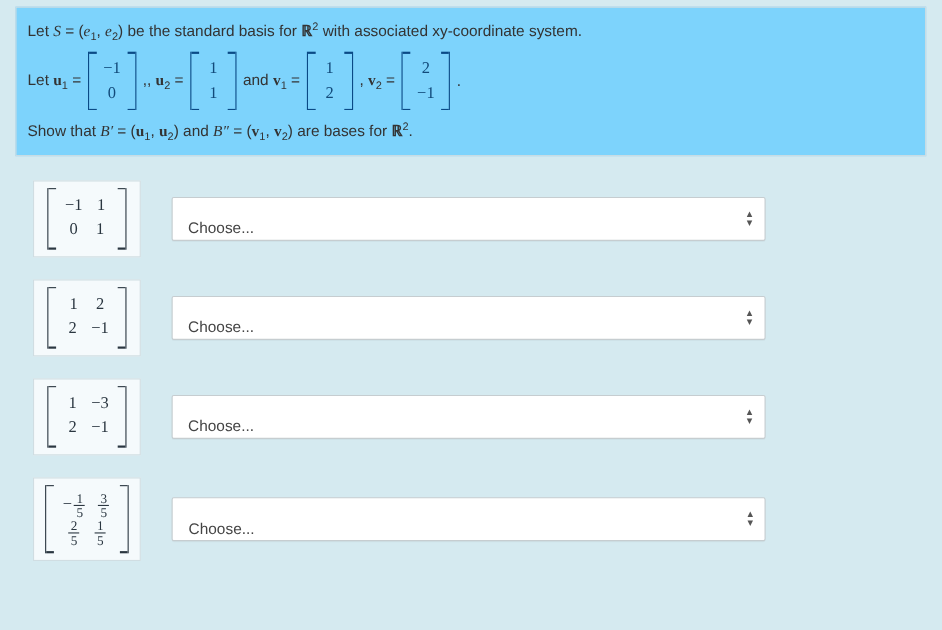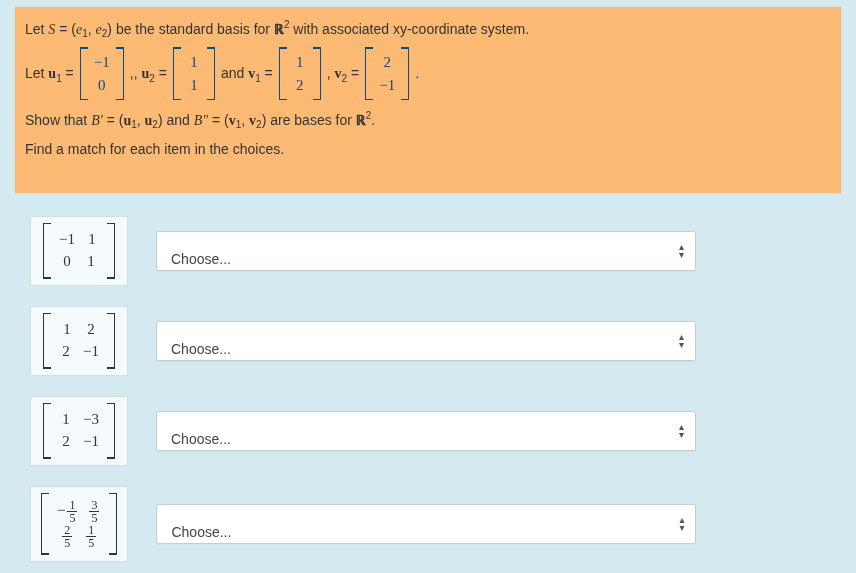--- a/index.html
+++ b/index.html
@@ -9,24 +9,24 @@
     font-family: "Segoe UI", Arial, sans-serif;
     font-size: 14px;
     color: #333;
   }
   .page {
     width: 856px;
     box-sizing: border-box;
     padding: 0;
   }
   .question-box {
-    background: #fdba74;
+    background: #7dd3fc;
     border: 1px solid #d0dde2;
     margin: 6px 14px 18px 14px;
-    padding: 8px 10px 27px 10px;
+    padding: 8px 10px 2px 10px;
     line-height: 1.5;
   }
   .question-box p {
     margin: 2px 0 6px 0;
   }
   .ds {
     font-family: "Cambria Math","Times New Roman", serif;
     font-weight: bold;
   }
   sup.s { font-size: 10px; vertical-align: super; }
@@ -229,21 +229,20 @@
       <span class="br right"></span>
     </span>
     <span class="txt"> .</span>
   </div>
 
   <p>
     <span>Show that </span><span class="it">B′</span><span> = (</span><b class="rm">u</b><sub class="s">1</sub><span>, </span><b class="rm">u</b><sub class="s">2</sub><span>)  and  </span><span class="it">B″</span><span> = (</span><b class="rm">v</b><sub class="s">1</sub><span>, </span><b class="rm">v</b><sub class="s">2</sub><span>)  are bases for </span><span class="ds">ℝ</span><sup class="s">2</sup><span>.</span>
   </p>
 
 
-  <p>Find a match for each item in the choices.</p>
 </div>
 
 <div class="match-area">
 
   <div class="match-row">
     <div class="mat-box">
       <span class="bmatrix">
         <span class="br left"></span>
         <span class="cells">
           <span class="row">

